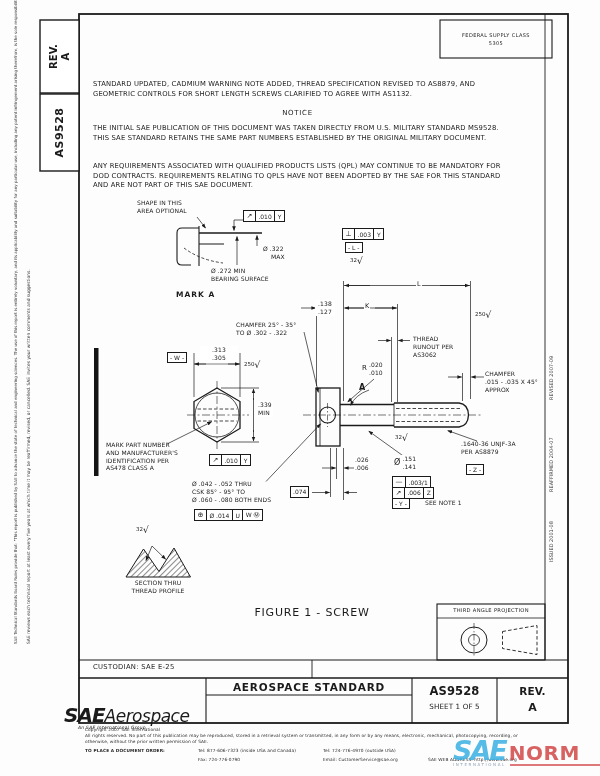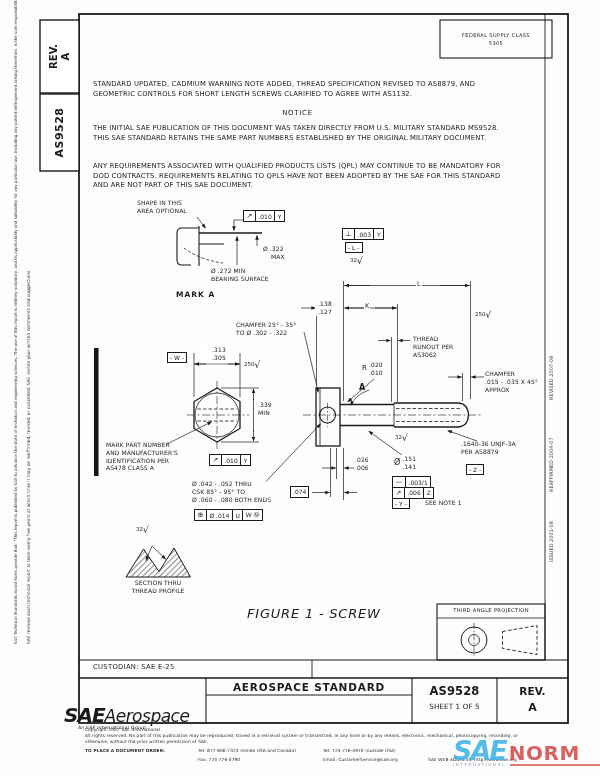--- a/index.html
+++ b/index.html
@@ -315,21 +315,21 @@
   </div>
 
   <div class="finish" style="left:136px;top:526px;">
     <span class="fn">32</span>
     <span class="fc">√</span>
   </div>
   <div class="lbl c" style="left:110px;top:579px;width:96px;">
     <div>SECTION THRU</div>
     <div>THREAD PROFILE</div>
   </div>
-  <div class="lbl c" style="left:247px;top:606px;width:130px;font-size:13px;letter-spacing:.8px;font-style:italic;">FIGURE 1 - SCREW</div>
+  <div class="lbl c" style="left:247px;top:606px;width:130px;font-size:11px;letter-spacing:.8px;">FIGURE 1 - SCREW</div>
   <div class="lbl c" style="left:437px;top:607px;width:108px;font-size:5.2px;letter-spacing:.3px;">THIRD ANGLE PROJECTION</div>
 
   <div class="lbl" style="left:93px;top:663px;font-size:6.8px;letter-spacing:.3px;">CUSTODIAN:  SAE E-25</div>
 
   <div class="logo">
     <div>
       <span class="sae">SAE</span><span class="aero">Aerospace</span>
     </div>
     <div class="sub" style="text-align:left;padding-left:14px;">An SAE International Group</div>
   </div>

